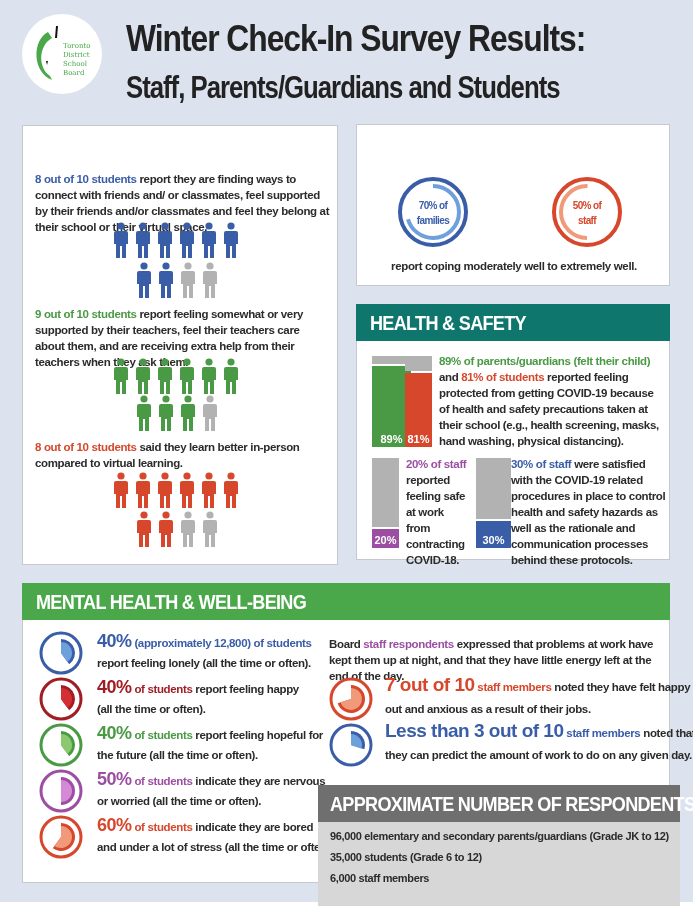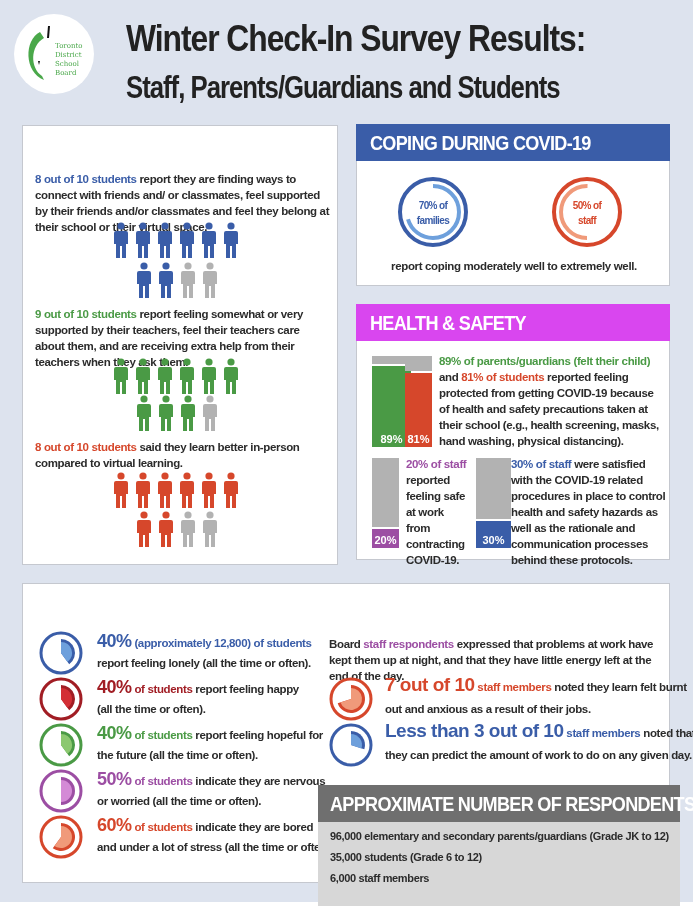--- a/index.html
+++ b/index.html
@@ -4,21 +4,21 @@
 <style>
   html, body { margin: 0; padding: 0; }
   body {
     width: 693px; height: 906px; position: relative; overflow: hidden;
     background: #ffffff;
     font-family: "Liberation Sans", "DejaVu Sans", sans-serif;
     color: #222;
   }
   .page-bg { position: absolute; left: 0; top: 0; width: 693px; height: 902px; background: #dde3ee; }
   .logo {
-    position: absolute; left: 14px; top: 14px; width: 80px; height: 80px; border-radius: 50%;
+    position: absolute; left: 22px; top: 14px; width: 80px; height: 80px; border-radius: 50%;
     background: #fff;
   }
   .logo svg { position: absolute; left: 0; top: 0; }
   .logo-text {
     position: absolute; left: 41px; top: 28px; font-family: "DejaVu Serif", serif;
     font-size: 7px; line-height: 9px; color: #4aa84a;
   }
   .title1, .title2 {
     position: absolute; left: 126px; font-family: "Liberation Sans", sans-serif;
     font-weight: bold; color: #222; white-space: nowrap; letter-spacing: -1.2px;
@@ -220,75 +220,75 @@
         <path d="M2 9 H12 Q14 9 14 11 V22 H12 V36 H8 V24 H6 V36 H2 V22 H0 V11 Q0 9 2 9 Z" fill="#b2b2b2"></path>
       </svg>
       <svg class="person" viewBox="0 0 14 37">
         <circle cx="7" cy="4" r="3.6" fill="#b2b2b2"></circle>
         <path d="M2 9 H12 Q14 9 14 11 V22 H12 V36 H8 V24 H6 V36 H2 V22 H0 V11 Q0 9 2 9 Z" fill="#b2b2b2"></path>
       </svg>
     </div>
 </div>
 
 <div class="panel" style="left:356px;top:124px;width:314px;height:162px;">
-  <div class="panel-head" style="background:#3a5da8;">
-    <span>COPING DURING COVID-19</span>
-  </div>
   <svg style="position:absolute;left:40px;top:51px;" width="72" height="72" viewBox="0 0 72 72">
     <circle cx="36" cy="36" r="33" fill="none" stroke="#3a5da8" stroke-width="4"></circle>
     <circle cx="36" cy="36" r="26" fill="none" stroke="#6ea0dc" stroke-width="4" stroke-dasharray="114.4 163.4" transform="rotate(-90 36 36)"></circle>
   </svg>
   <div class="ring-label blue" style="left:40px;top:73px;width:72px;">
     <div>70% of</div>
     <div>families</div>
   </div>
   <svg style="position:absolute;left:194px;top:51px;" width="72" height="72" viewBox="0 0 72 72">
     <circle cx="36" cy="36" r="33" fill="none" stroke="#d6472b" stroke-width="4"></circle>
     <circle cx="36" cy="36" r="26" fill="none" stroke="#f09a7a" stroke-width="4" stroke-dasharray="81.7 163.4" transform="rotate(90 36 36)"></circle>
   </svg>
   <div class="ring-label red" style="left:194px;top:73px;width:72px;">
     <div>50% of</div>
     <div>staff</div>
   </div>
   <div class="txt" style="left:0;width:314px;text-align:center;top:133px;">report coping moderately well to extremely well.</div>
 </div>
 
 <div class="panel" style="left:356px;top:304px;width:314px;height:256px;">
-  <div class="panel-head" style="background:#d946ef;">
+  <div class="panel-head" style="background:#0f766e;">
     <span>HEALTH &amp; SAFETY</span>
   </div>
   <div class="bar" style="left:15px;top:51px;width:39px;height:91px;">
     <div class="gray" style="top:0;height:8px;"></div>
     <div class="fill" style="height:81px;background:#4a9a45;">89%</div>
   </div>
   <div class="bar" style="left:48px;top:51px;width:27px;height:91px;">
     <div class="gray" style="top:0;height:15px;"></div>
     <div class="fill" style="height:74px;background:#d6472b;">81%</div>
   </div>
   <div class="txt" style="left:82px;top:48px;width:225px;">
     <span class="green">89% of parents/guardians (felt their child)</span><span> and </span><span class="red">81% of students</span><span> reported feeling protected from getting COVID-19 because of health and safety precautions taken at their school (e.g., health screening, masks, hand washing, physical distancing).</span>
   </div>
 
   <div class="bar" style="left:15px;top:153px;width:27px;height:90px;">
     <div class="gray" style="top:0;height:69px;"></div>
     <div class="fill" style="height:19px;background:#9c4ea3;">20%</div>
   </div>
   <div class="txt" style="left:49px;top:151px;width:62px;">
-    <span class="purple">20% of staff</span><span> reported feeling safe at work from contracting COVID-19.</span>
+    <span class="purple">20% of staff</span><span> reported feeling safe at work from contracting COVID-18.</span>
   </div>
   <div class="bar" style="left:119px;top:153px;width:35px;height:90px;">
     <div class="gray" style="top:0;height:61px;"></div>
     <div class="fill" style="height:27px;background:#3a5da8;">30%</div>
   </div>
   <div class="txt" style="left:154px;top:151px;width:155px;">
     <span class="blue">30% of staff</span><span> were satisfied with the COVID-19 related procedures in place to control health and safety hazards as well as the rationale and communication processes behind these protocols.</span>
   </div>
 </div>
 
 <div class="panel" style="left:22px;top:583px;width:648px;height:300px;">
+  <div class="panel-head" style="background:#4aa84a;">
+    <span>MENTAL HEALTH &amp; WELL-BEING</span>
+  </div>
   <div id="mh-students">
     <div class="mh-item" style="left:16px;top:47px;width:290px;">
       <div style="position:absolute;left:0;top:0;"><svg width="44" height="44" viewBox="0 0 44 44">
     <circle cx="22" cy="22" r="20" fill="#fff" stroke="#3a5da8" stroke-width="3"></circle>
     <path d="M22 22 L22 8 A14 14 0 0 1 30.228993532094627 33.32623792124926 Z" fill="#3a5da8"></path>
     <path d="M22 22 L22 11 A11 11 0 0 1 28.465637775217207 30.899186938124423 Z" fill="#6ea0dc"></path>
   </svg></div>
       <div class="txt" style="left:58px;top:2px;width:240px;white-space:nowrap;">
         <span class="mh-big blue">40%</span><span class="blue"> (approximately 12,800) of students</span><span></span>
       </div>
@@ -344,21 +344,21 @@
     <span>Board </span><span class="purple">staff respondents</span><span> expressed that problems at work have kept them up at night, and that they have little energy left at the end of the day.</span>
   </div>
   <div id="mh-staff">
     <div class="mh-item" style="left:306px;top:93px;width:330px;">
       <div style="position:absolute;left:0;top:0;"><svg width="44" height="44" viewBox="0 0 44 44">
     <circle cx="22" cy="22" r="20" fill="#fff" stroke="#d6472b" stroke-width="3"></circle>
     <path d="M22 22 L22 8 A14 14 0 1 1 8.68520877186785 26.326237921249266 Z" fill="#d6472b"></path>
     <path d="M22 22 L22 11 A11 11 0 1 1 11.538378320753312 25.399186938124423 Z" fill="#f09a7a"></path>
   </svg></div>
       <div class="txt" style="left:56px;top:0;width:280px;white-space:nowrap;">
-        <span class="mh-big red" style="font-size:19px;">7 out of 10</span><span class="red"> staff members</span><span> noted they learn felt burnt</span>
+        <span class="mh-big red" style="font-size:19px;">7 out of 10</span><span class="red"> staff members</span><span> noted they have felt happy</span>
       </div>
       <div class="txt" style="left:56px;top:24px;width:280px;white-space:nowrap;">out and anxious as a result of their jobs.</div>
     </div>
     <div class="mh-item" style="left:306px;top:139px;width:330px;">
       <div style="position:absolute;left:0;top:0;"><svg width="44" height="44" viewBox="0 0 44 44">
     <circle cx="22" cy="22" r="20" fill="#fff" stroke="#3a5da8" stroke-width="3"></circle>
     <path d="M22 22 L22 8 A14 14 0 0 1 35.31479122813215 26.326237921249263 Z" fill="#3a5da8"></path>
     <path d="M22 22 L22 11 A11 11 0 0 1 32.46162167924669 25.39918693812442 Z" fill="#6ea0dc"></path>
   </svg></div>
       <div class="txt" style="left:56px;top:0;width:280px;white-space:nowrap;">

